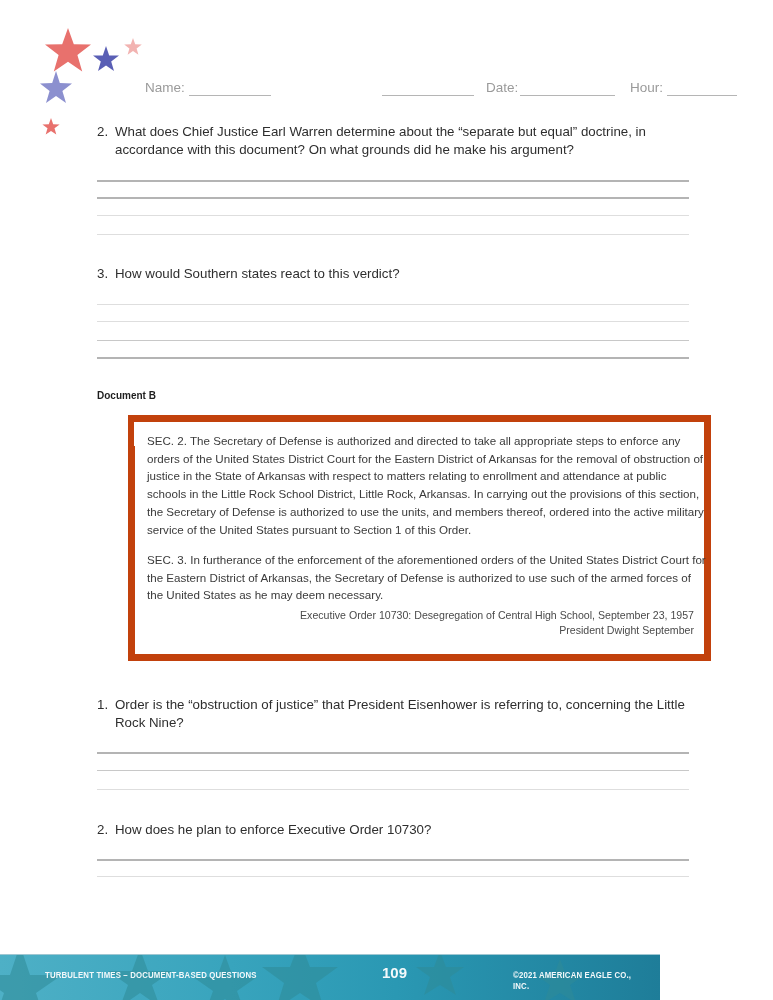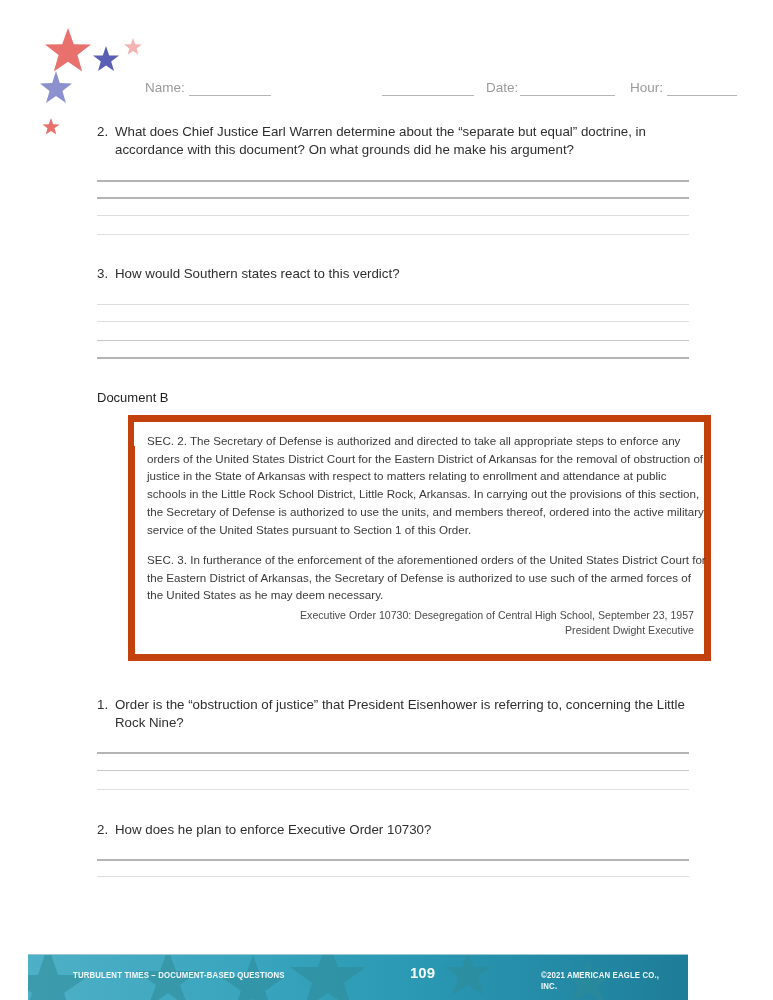--- a/index.html
+++ b/index.html
@@ -20,21 +20,21 @@
     position: absolute; left: 97px; width: 600px;
     font-size: 13.3px; line-height: 18px; color: #2e2e2e;
   }
   .question .num { position: absolute; left: 0; top: 0; }
   .question .txt { display: block; padding-left: 18px; }
   .rule { position: absolute; left: 97px; width: 592px; height: 1px; background: #c8c8c8; }
   .rule.dark { background: #b4b4b4; height: 1.5px; }
   .rule.light { background: #dedede; }
   .doc-heading {
     position: absolute; left: 97px; top: 390px;
-    font-size: 13px; font-weight: normal; color: #1e1e1e;
+    font-size: 10px; font-weight: bold; color: #1e1e1e;
   }
   .doc-box {
     position: absolute; left: 128px; top: 415px; width: 583px; height: 246px;
     border: 7px solid #c2410c; box-sizing: border-box;
   }
   .doc-box .notch {
     position: absolute; left: -1px; top: 0; width: 1px; height: 24px; background: #fff;
   }
   .doc-para {
     position: absolute; left: 12px; width: 560px;
@@ -42,21 +42,20 @@
   }
   .citation {
     position: absolute; right: 10px; text-align: right;
     font-size: 10.6px; line-height: 15px; color: #4a4a4a;
   }
   .footer {
     position: absolute; left: 0; top: 954px; width: 660px; height: 46px;
     background: linear-gradient(90deg, #4eb0c6 0%, #38a4bd 35%, #2a98b3 60%, #1e7d99 100%);
     overflow: hidden;
     border-top: 1px solid #9fc7d2;
-    margin-left: 28px;
   }
   .footer svg.bgstars { position: absolute; left: 0; top: 0; }
   .footer .ft {
     position: absolute; top: 14px;
     font-family: "Liberation Sans", sans-serif; font-weight: bold;
     font-size: 9.5px; letter-spacing: 0.2px; color: #f2f8fa;
     transform: scaleX(0.82); transform-origin: left center;
   }
   .footer .page-num {
     position: absolute; top: 9px; left: 382px;
@@ -101,21 +100,21 @@
 <div class="rule light" style="top:321px;"></div>
 <div class="rule" style="top:340px;"></div>
 <div class="rule dark" style="top:357px;"></div>
 
 <div class="doc-heading">Document B</div>
 <div class="doc-box">
   <div class="notch"></div>
   <div class="doc-para" style="top:10px;">SEC. 2. The Secretary of Defense is authorized and directed to take all appropriate steps to enforce any orders of the United States District Court for the Eastern District of Arkansas for the removal of obstruction of justice in the State of Arkansas with respect to matters relating to enrollment and attendance at public schools in the Little Rock School District, Little Rock, Arkansas. In carrying out the provisions of this section, the Secretary of Defense is authorized to use the units, and members thereof, ordered into the active military service of the United States pursuant to Section 1 of this Order.</div>
   <div class="doc-para" style="top:129px;">SEC. 3. In furtherance of the enforcement of the aforementioned orders of the United States District Court for the Eastern District of Arkansas, the Secretary of Defense is authorized to use such of the armed forces of the United States as he may deem necessary.</div>
   <div class="citation" style="top:186px;">Executive Order 10730: Desegregation of Central High School, September 23, 1957</div>
-  <div class="citation" style="top:201px;">President Dwight Executive</div>
+  <div class="citation" style="top:201px;">President Dwight September</div>
 </div>
 
 <div class="question" style="top:696px;">
   <span class="num">1.</span>
   <span class="txt">Order is the “obstruction of justice” that President Eisenhower is referring to, concerning the Little Rock Nine?</span>
 </div>
 <div class="rule dark" style="top:752px;"></div>
 <div class="rule" style="top:770px;"></div>
 <div class="rule light" style="top:789px;"></div>
 

